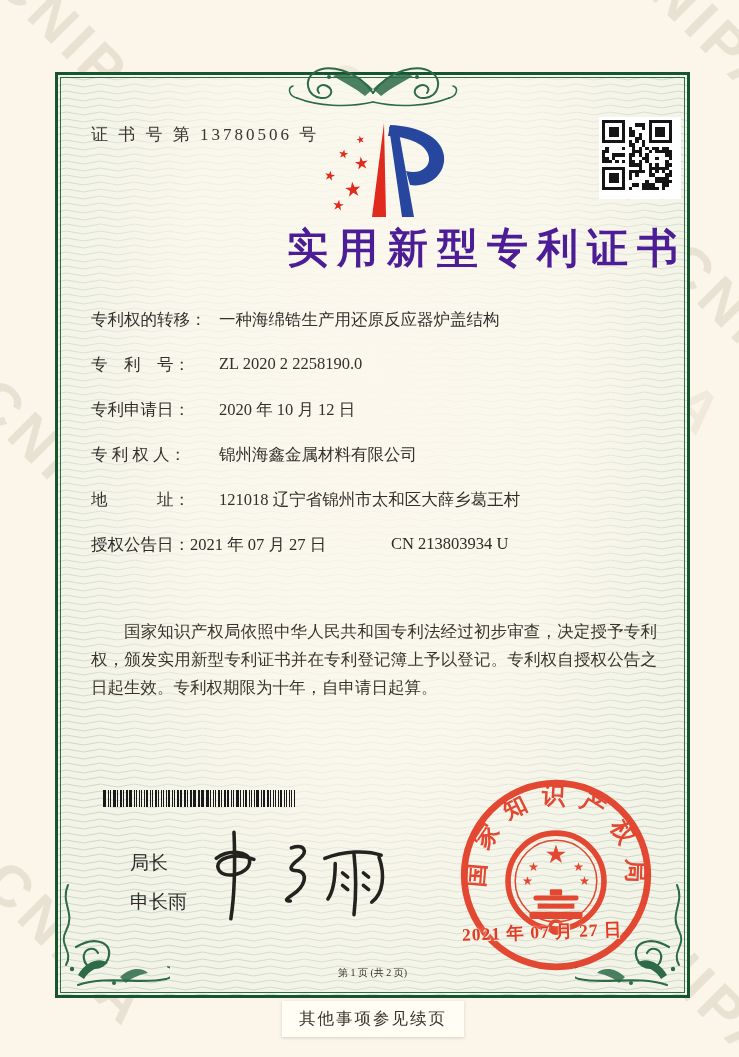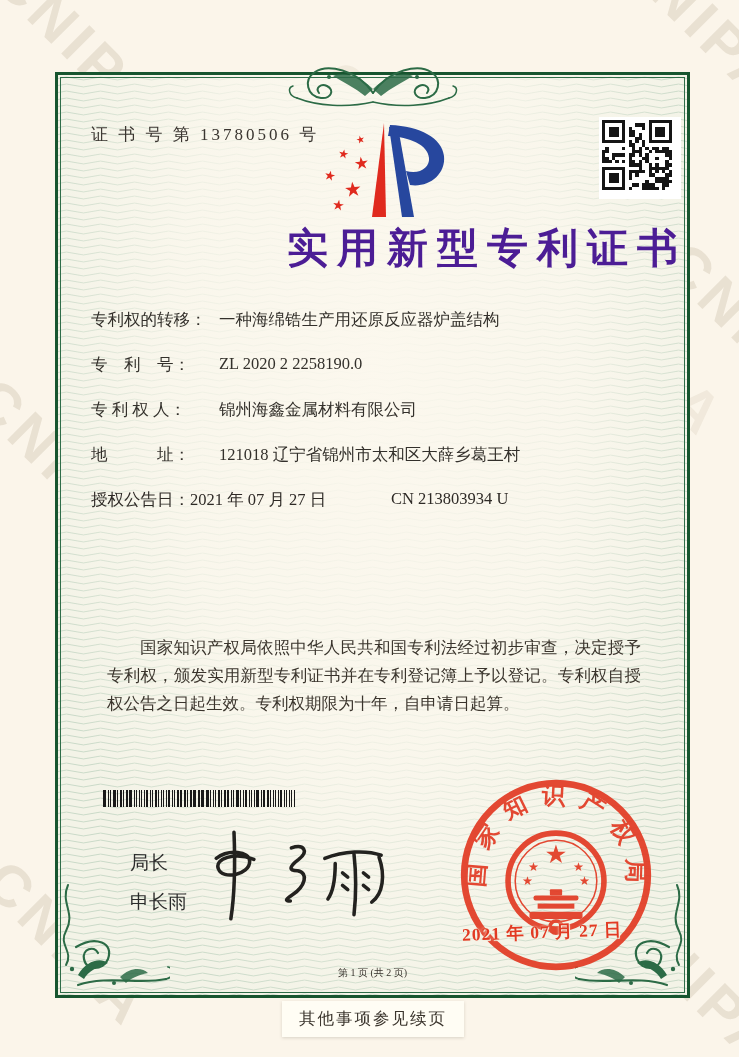--- a/index.html
+++ b/index.html
@@ -26,21 +26,21 @@
          font-size:41px;font-weight:bold;letter-spacing:9px;color:#4c1d95;}
   .fields{position:absolute;left:33px;top:234px;width:566px;font-size:16.5px;}
   .field-row{display:flex;height:45px;align-items:flex-start;}
   .field-label{width:128px;flex:none;color:#33302b;}
   .field-value{flex:1;color:#33302b;}
   .grant-row{display:flex;height:45px;}
   .grant-left{width:300px;display:flex;}
   .grant-right{flex:1;display:flex;}
   .paras{position:absolute;left:33px;top:543px;width:566px;font-size:16.5px;line-height:28px;
          text-align:justify;color:#3a342c;}
-  .paras p{margin:16px;text-indent:2em;}
+  .paras p{margin:0;text-indent:2em;}
   .barcode{position:absolute;left:45px;top:715px;height:17px;display:flex;align-items:stretch;}
   .barcode i{display:block;background:#191919;margin-right:1.5px;}
   .officer{position:absolute;left:72px;top:768px;font-family:"Liberation Sans","DejaVu Sans",sans-serif;
            font-size:19px;color:#2b2b2b;line-height:39px;}
   .sig{position:absolute;left:143px;top:752px;width:210px;height:96px;}
   .seal{position:absolute;left:398px;top:700px;width:200px;height:200px;z-index:4;}
   .seal-date{position:absolute;left:404px;top:845px;z-index:5;color:#e23a23;font-size:17.5px;
              font-weight:bold;letter-spacing:1px;transform:rotate(-2deg);
              text-shadow:0 0 3px #f3f1e3,1px 1px 0 #f3f1e3;}
   .page-num{position:absolute;left:0;top:891px;width:100%;text-align:center;font-size:10px;color:#3a352f;}
@@ -364,20 +364,24 @@
       <div class="fields">
         <div class="field-row">
           <span class="field-label">专利权的转移：</span>
           <span class="field-value">一种海绵锆生产用还原反应器炉盖结构</span>
         </div>
         <div class="field-row">
           <span class="field-label">专　利　号：</span>
           <span class="field-value">ZL 2020 2 2258190.0</span>
         </div>
         <div class="field-row">
+          <span class="field-label">专利申请日：</span>
+          <span class="field-value">2020 年 10 月 12 日</span>
+        </div>
+        <div class="field-row">
           <span class="field-label">专 利 权 人：</span>
           <span class="field-value">锦州海鑫金属材料有限公司</span>
         </div>
         <div class="field-row">
           <span class="field-label">地　　　址：</span>
           <span class="field-value">121018 辽宁省锦州市太和区大薛乡葛王村</span>
         </div>
         <div class="grant-row">
           <span class="grant-left">
             <span>授权公告日：</span>

